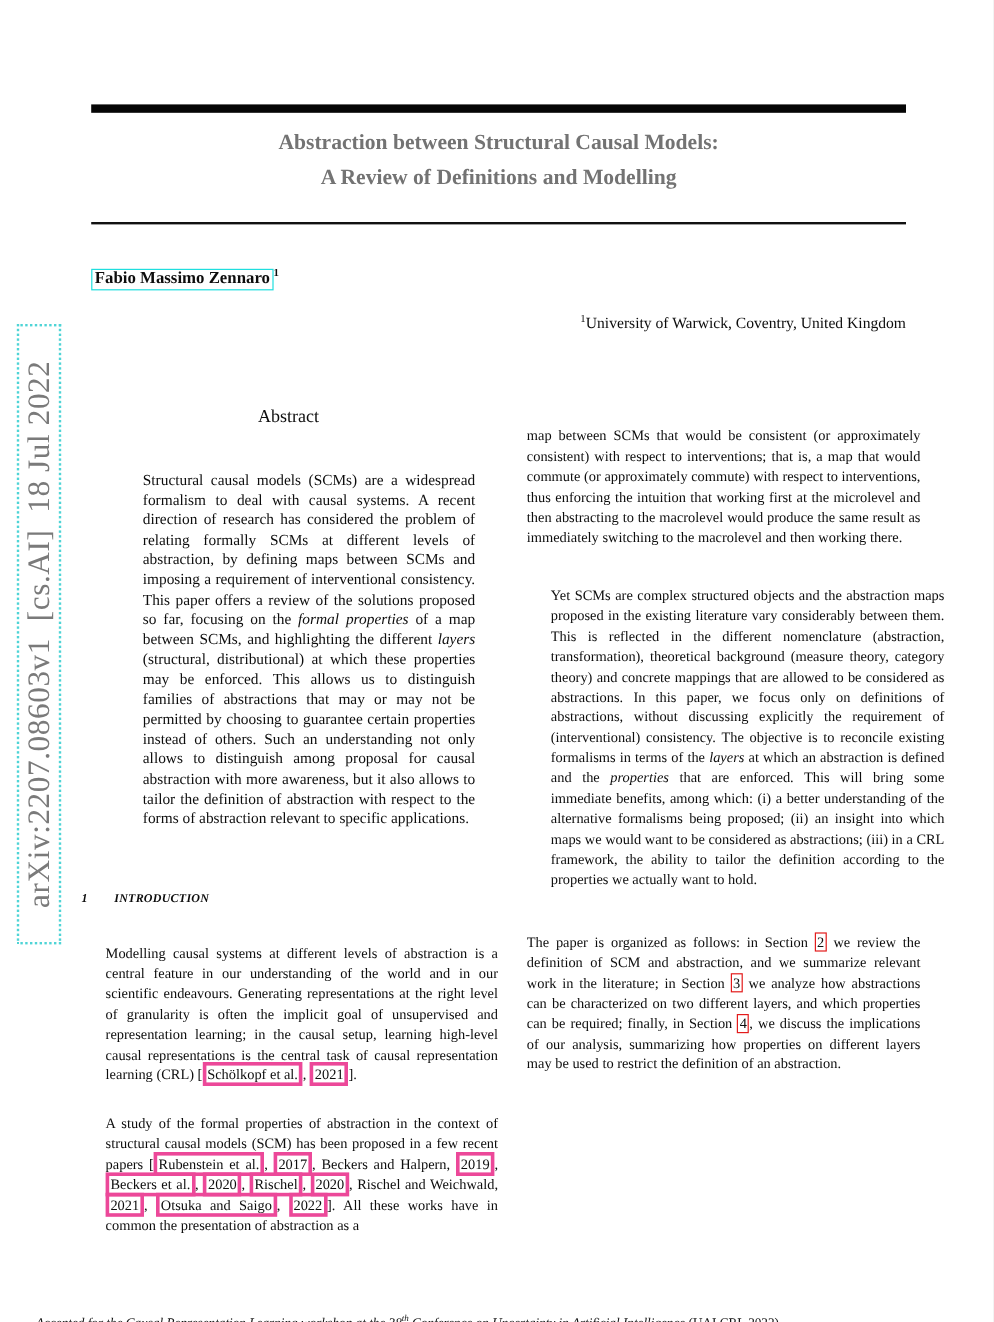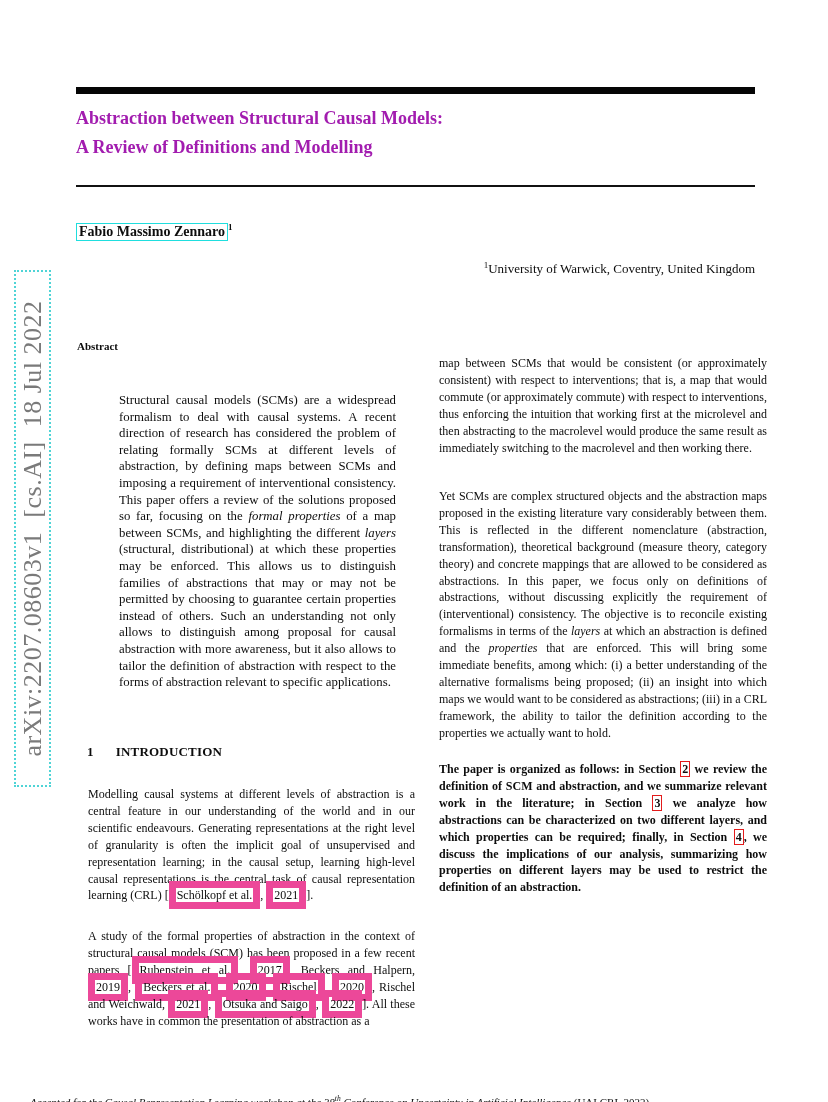--- a/index.html
+++ b/index.html
@@ -27,60 +27,60 @@
   .arxiv-box span{
     white-space:pre;
     font-size:26px;
     color:#7a7a7a;
     letter-spacing:0.5px;
   }
   .rule-thick{left:76px;top:87px;width:679px;height:7px;background:#050505;}
   .rule-thin{left:76px;top:185px;width:679px;height:2px;background:#111;}
   .title{
     left:76px;top:104px;width:679px;
-    text-align:left;font-weight:bold;font-size:18px;line-height:29px;
-    color:#a21caf;
+    text-align:center;font-weight:bold;font-size:18px;line-height:29px;
+    color:#737373;
     font-family:Liberation Serif, serif;
   }
   .author-line{left:76px;top:222px;width:679px;text-align:left;font-size:14px;font-weight:bold;}
   .author-box{
     display:inline-block;
     border:1.5px solid #1fdede;
     padding:0 2px;
     line-height:16px;
   }
   .author-line sup{font-weight:bold;font-size:9px;}
   .affil-line{left:76px;top:260px;width:679px;text-align:right;font-size:13px;}
   .affil-line sup{font-size:9px;}
   .abstract-heading{
     left:77px;top:340px;width:327px;
-    font-weight:bold;font-size:11px;
+    text-align:center;font-weight:normal;font-size:15px;
   }
   .abstract-body{
     left:119px;top:392px;width:277px;
     font-size:12.8px;line-height:16.6px;
     text-align:justify;
   }
   .section-heading{
-    left:87px;top:744px;width:327px;
-    font-weight:bold;font-size:13px;letter-spacing:0.2px;
+    left:68px;top:744px;width:327px;
+    font-weight:bold;font-size:10px;letter-spacing:0.2px;font-style:italic;
   }
   .sec-num{margin-right:22px;}
   .body-text{
     font-size:12px;line-height:16.9px;
     text-align:justify;
     margin:11px;
   }
   .p-intro1{left:77px;top:775px;width:327px;}
   .p-intro2{left:77px;top:917px;width:327px;}
   .p-right1{left:428px;top:344px;width:328px;}
-  .p-right2{left:428px;top:477px;width:328px;}
-  .p-right3{left:428px;top:750px;width:328px;font-weight:bold;}
+  .p-right2{left:448px;top:477px;width:328px;}
+  .p-right3{left:428px;top:766px;width:328px;}
   .it{font-style:italic;}
-  .lk-green{border:7px solid #ec4899;padding:0 1px;}
+  .lk-green{border:3px solid #ec4899;padding:0 1px;}
   .lk-red{border:1px solid #e31b1b;padding:0 1px;}
   .footer{
     left:30px;top:1094px;width:768px;
     text-align:left;font-size:11px;
     color:#111;
   }
   .footer .it{font-style:italic;}
   .footer sup{font-size:7.5px;font-style:italic;}
 </style>
 </head>

